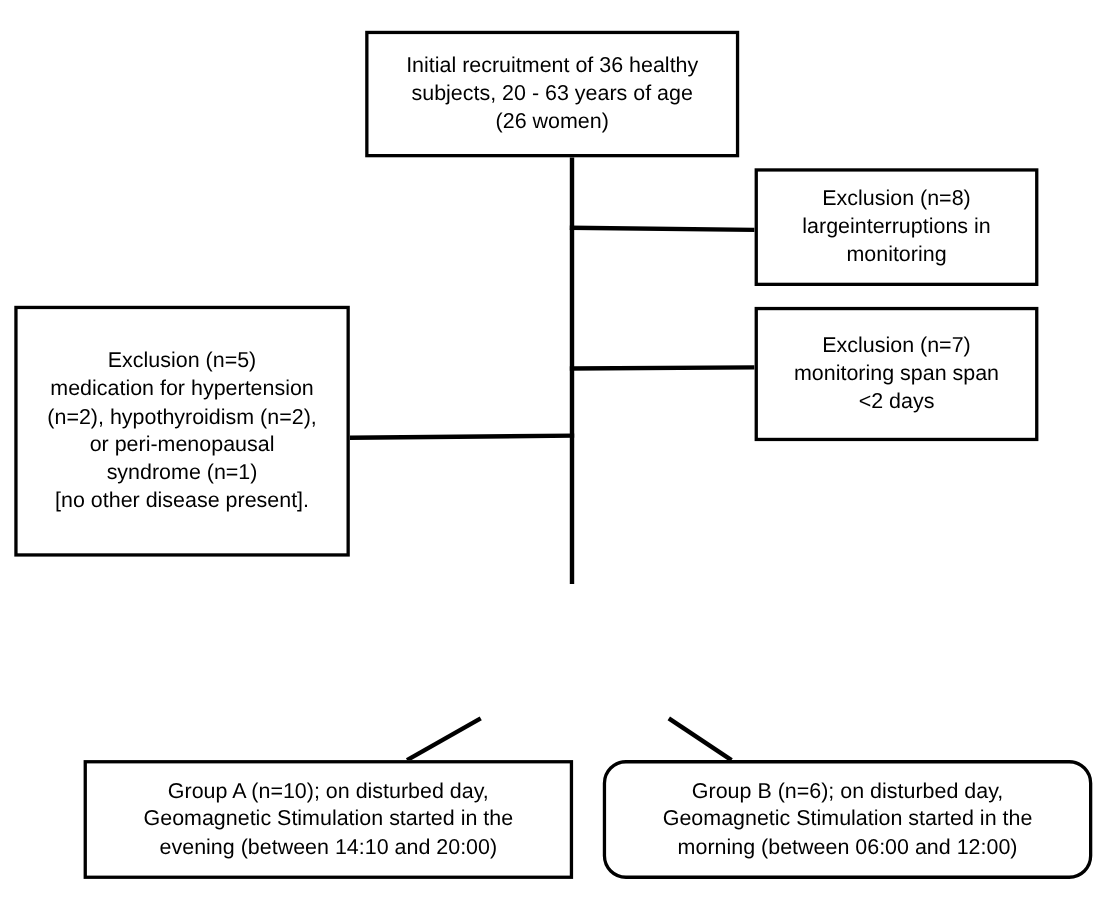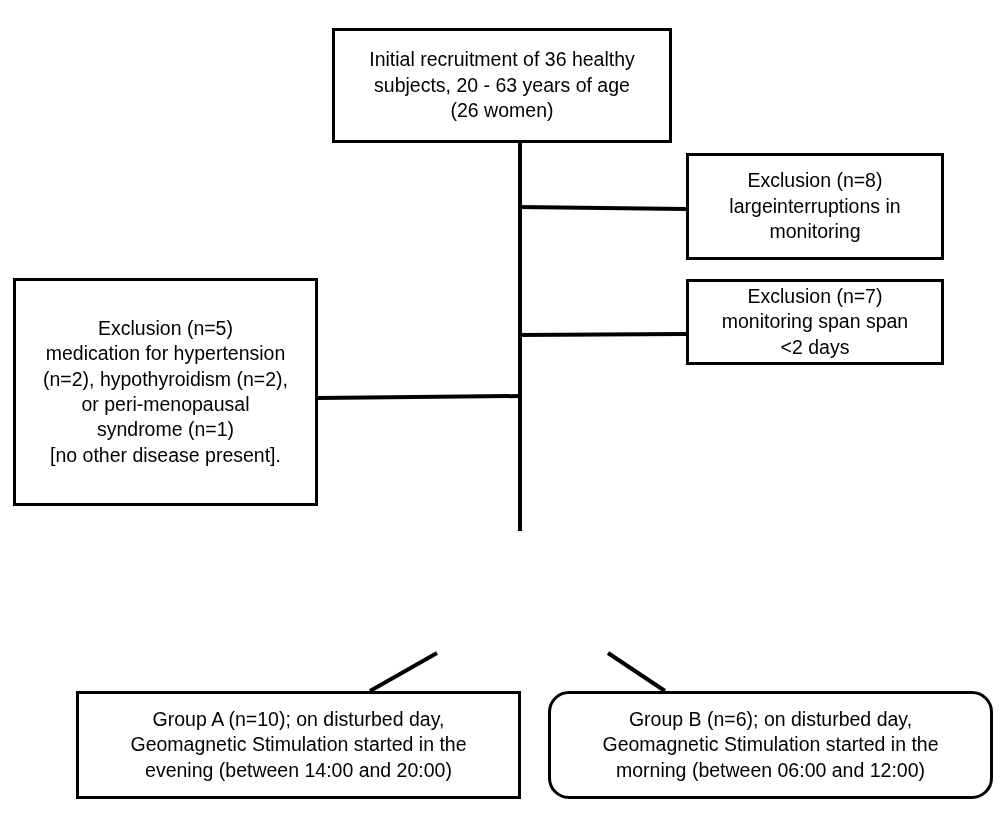--- a/index.html
+++ b/index.html
@@ -35,21 +35,21 @@
     width: 100%;
     line-height: 1.30;
     white-space: pre-line;
     padding: 0 6px;
     box-sizing: border-box;
   }
 
   
   #node-initial       { left: 332px; top: 28px;  width: 340px; height: 115px; font-size: 19.5px; }
   #node-excl-8        { left: 686px; top: 153px; width: 258px; height: 107px; font-size: 19.5px; }
-  #node-excl-7        { left: 686px; top: 279px; width: 258px; height: 86px; font-size: 19.5px; }
+  #node-excl-7        { left: 686px; top: 279px; width: 258px; height: 122px; font-size: 19.5px; }
   #node-excl-5        { left: 13px;  top: 278px; width: 305px; height: 228px; font-size: 19.5px; }
   #node-included      { left: 316px; top: 531px; width: 374px; height: 122px; font-size: 19.5px; }
   #node-group-a       { left: 76px;  top: 691px; width: 445px; height: 108px; font-size: 19.5px; }
   #node-group-b       { left: 548px; top: 691px; width: 445px; height: 108px; font-size: 19.5px; border-radius: 21px; }
 
   
   #connectors {
     position: absolute;
     left: 0; top: 0;
     width: 1001px;
@@ -96,21 +96,21 @@
 (n=2), hypothyroidism (n=2),
 or peri-menopausal
 syndrome (n=1)
 [no other disease present].</span>
   </div>
 
 
   <div class="node" id="node-group-a">
     <span class="node-text">Group A (n=10); on disturbed day,
 Geomagnetic Stimulation started in the
-evening (between 14:00 and 20:00)</span>
+evening (between 14:10 and 20:00)</span>
   </div>
 
   <div class="node" id="node-group-b">
     <span class="node-text">Group B (n=6); on disturbed day,
 Geomagnetic Stimulation started in the
 morning (between 06:00 and 12:00)</span>
   </div>
 
 </div>
 

